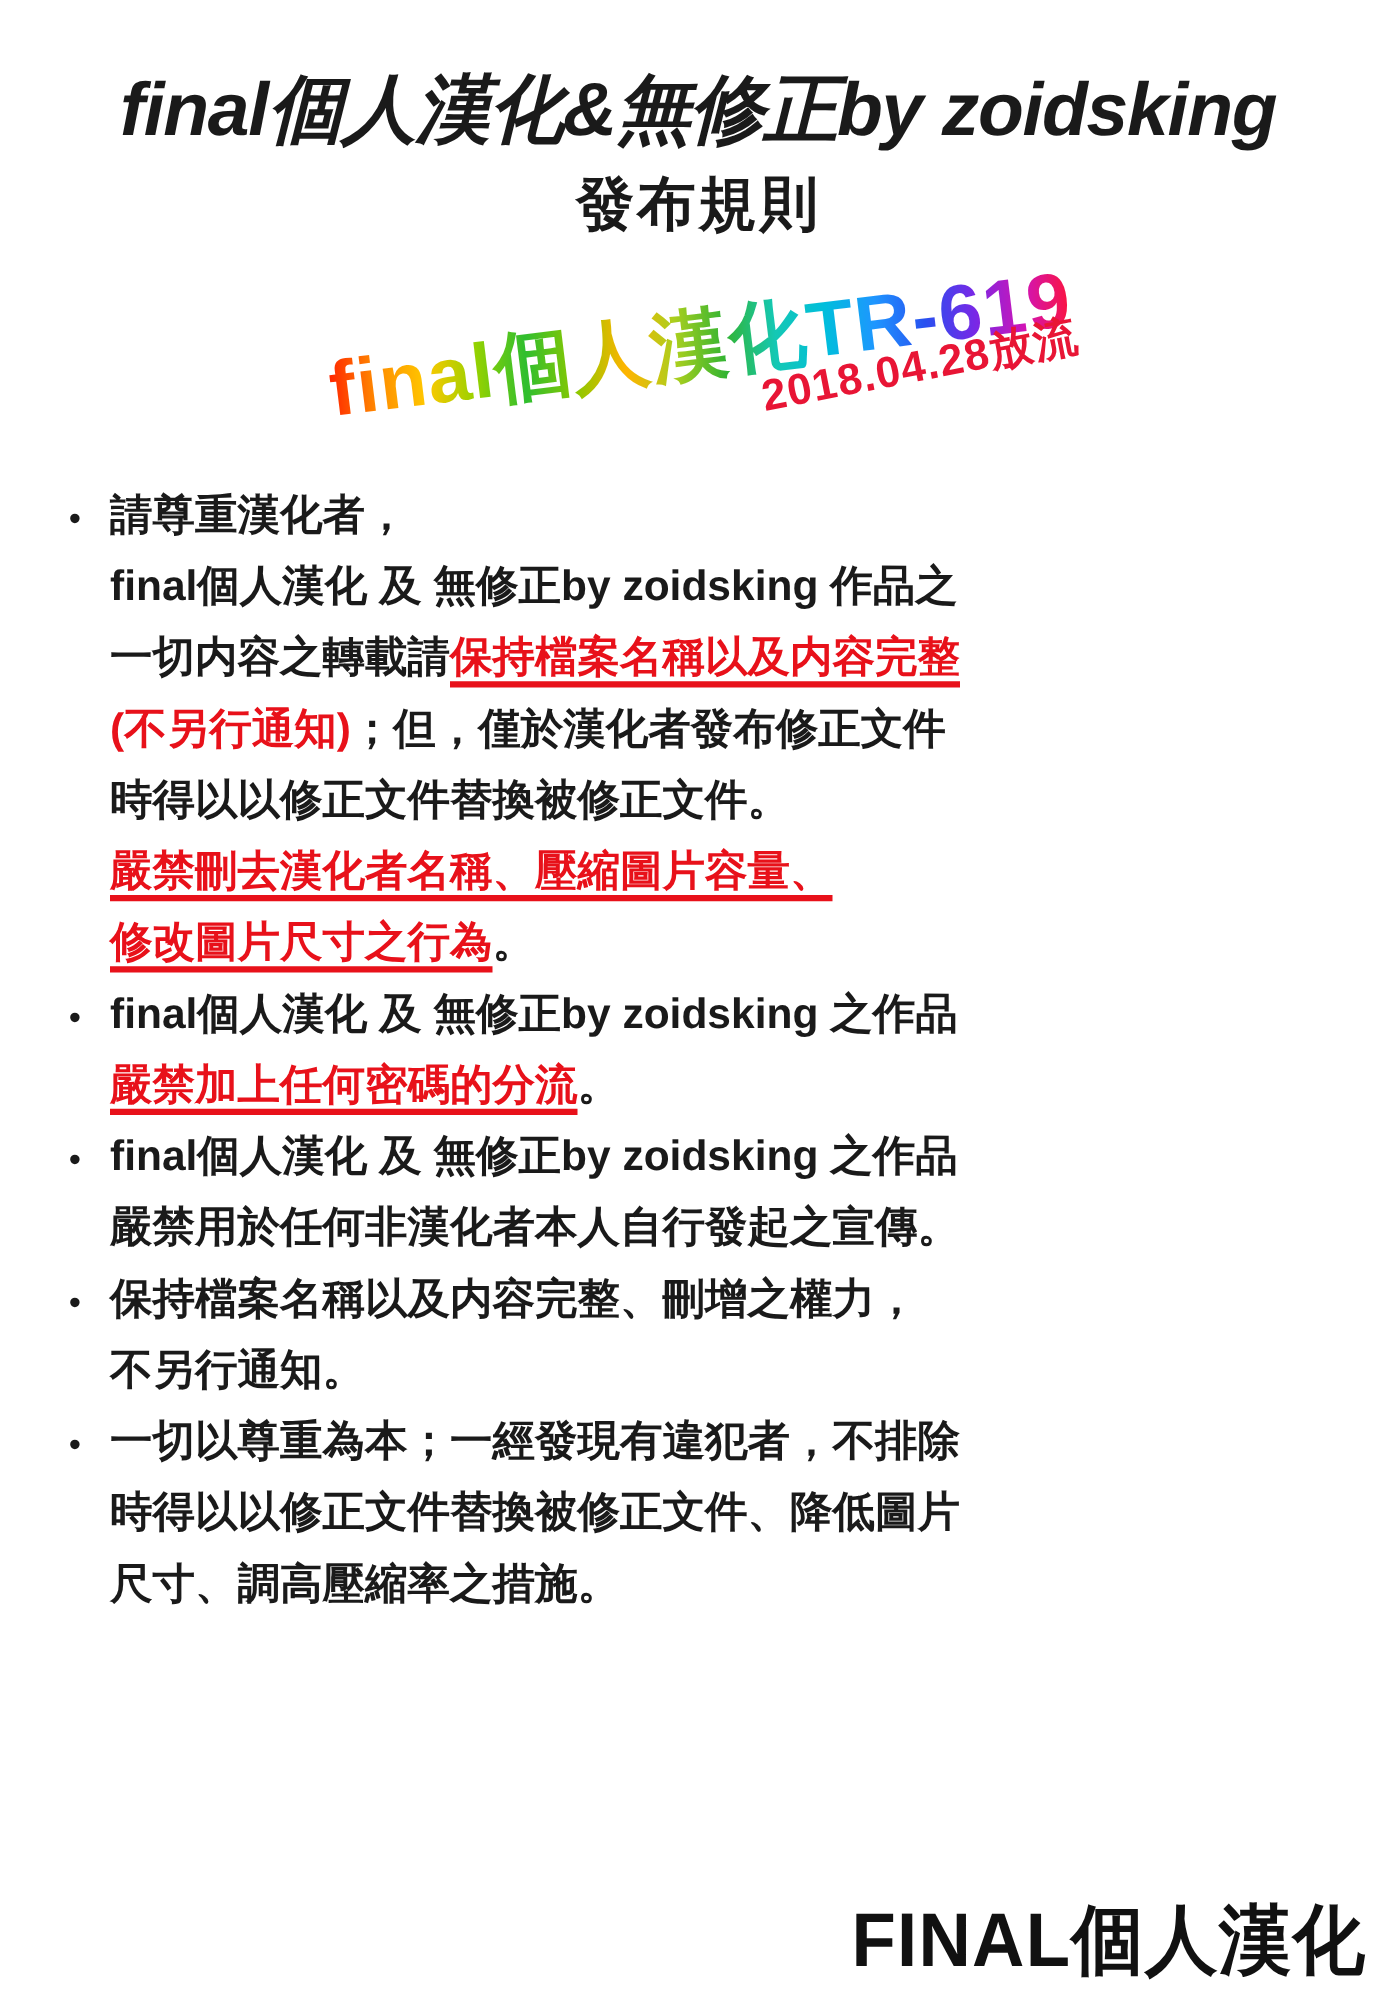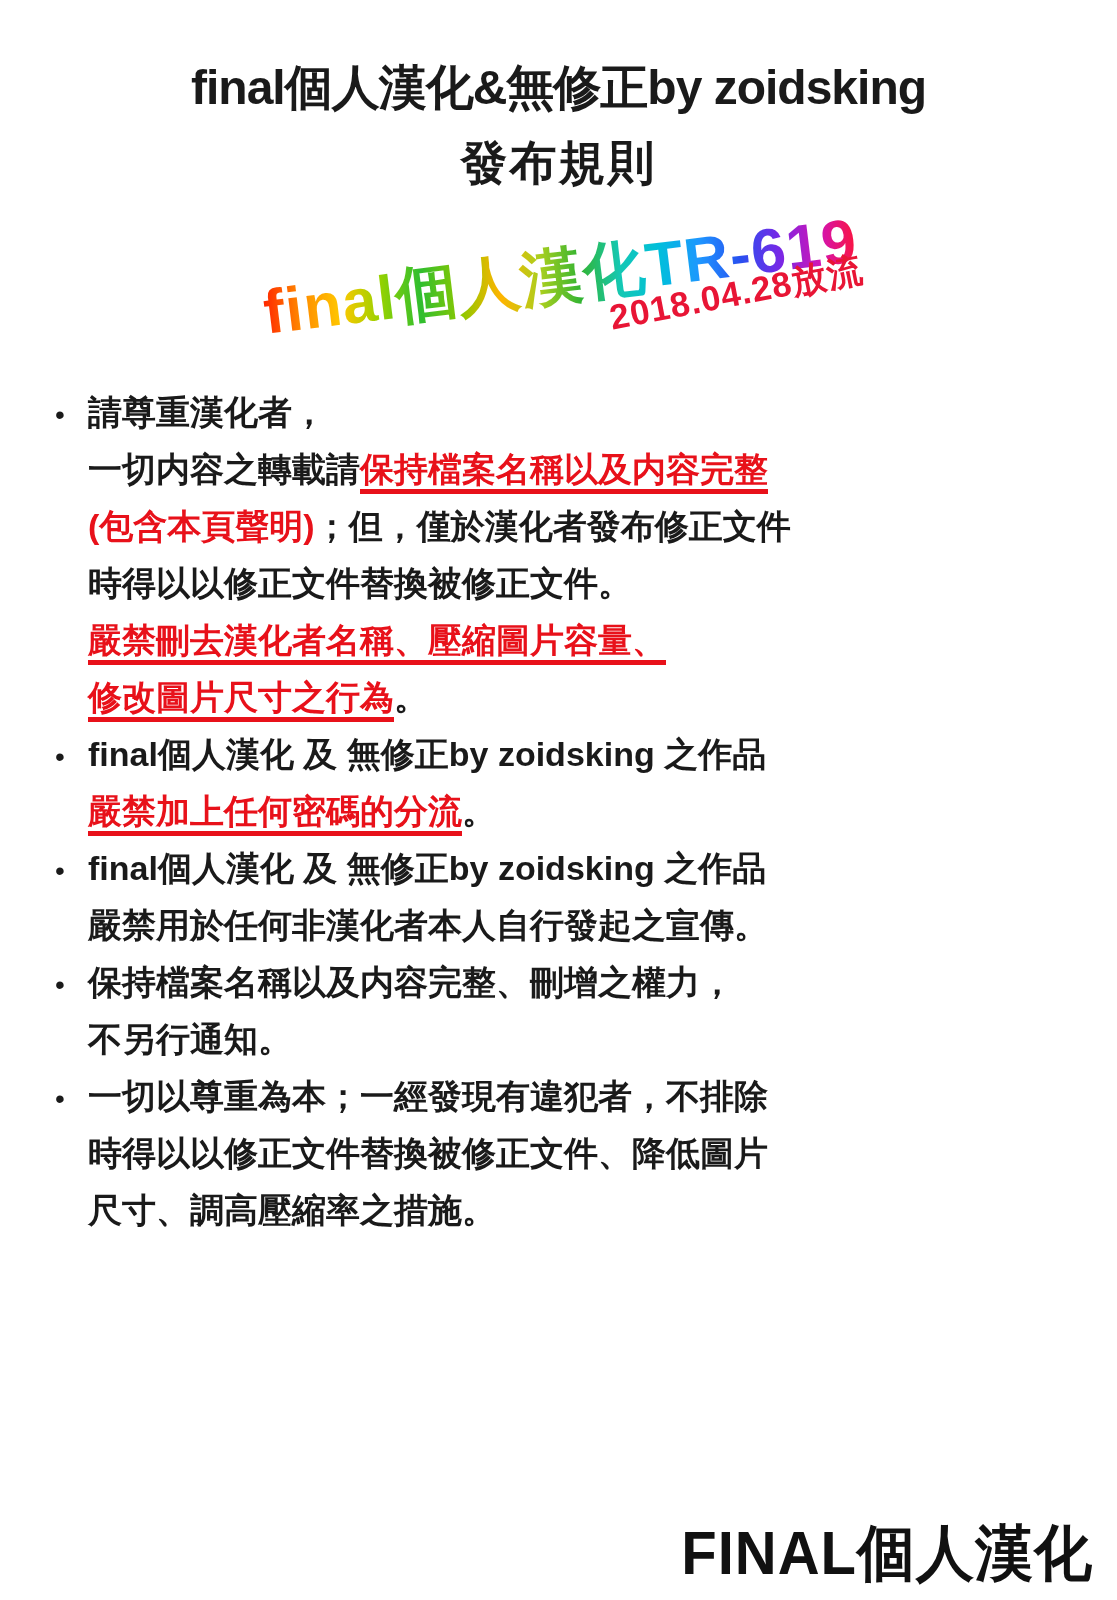--- a/index.html
+++ b/index.html
@@ -17,24 +17,25 @@
   .title-block {
     position: absolute;
     top: 50px;
     left: 0;
     width: 100%;
     text-align: center;
     font-weight: 700;
     color: var(--ink, #1a1a1a);
   }
   .title-line1 {
-    font-size: 48px;
+    font-size: 60px;
     line-height: 76px;
     letter-spacing: -1px;
     white-space: nowrap;
+    font-style: italic;
   }
   .title-line2 {
     font-size: 47px;
     line-height: 74px;
     letter-spacing: 2px;
   }
 
   
   .watermark-main {
     position: absolute;
@@ -123,22 +124,23 @@
     <div class="title-line2">發布規則</div>
   </div>
 
   <div class="watermark-main" style="background-image: linear-gradient(95deg, rgb(255, 30, 0), rgb(255, 138, 0), rgb(255, 200, 0), rgb(150, 210, 0), rgb(47, 190, 47), rgb(140, 200, 0), rgb(255, 180, 0), rgb(170, 207, 30), rgb(50, 180, 50), rgb(20, 200, 180), rgb(0, 190, 220), rgb(30, 150, 255), rgb(40, 80, 240), rgb(120, 40, 230), rgb(210, 20, 180), rgb(255, 20, 50));">final個人漢化TR-619</div>
   <div class="watermark-date">2018.04.28放流</div>
 
   <div class="rules">
       <div class="rule">
         <span class="bullet">•</span>
         <div class="rule-line"><span class="seg-black">請尊重漢化者，</span></div>
+        <div class="rule-line"><span class="seg-black">final個人漢化 及 無修正by zoidsking 作品之</span></div>
         <div class="rule-line"><span class="seg-black">一切内容之轉載請</span><span class="seg-red-underline">保持檔案名稱以及内容完整</span></div>
-        <div class="rule-line"><span class="seg-red">(包含本頁聲明)</span><span class="seg-black">；但，僅於漢化者發布修正文件</span></div>
+        <div class="rule-line"><span class="seg-red">(不另行通知)</span><span class="seg-black">；但，僅於漢化者發布修正文件</span></div>
         <div class="rule-line"><span class="seg-black">時得以以修正文件替換被修正文件。</span></div>
         <div class="rule-line"><span class="seg-red-underline">嚴禁刪去漢化者名稱、壓縮圖片容量、</span></div>
         <div class="rule-line"><span class="seg-red-underline">修改圖片尺寸之行為</span><span class="seg-black">。</span></div>
       </div>
       <div class="rule">
         <span class="bullet">•</span>
         <div class="rule-line"><span class="seg-black">final個人漢化 及 無修正by zoidsking 之作品</span></div>
         <div class="rule-line"><span class="seg-red-underline">嚴禁加上任何密碼的分流</span><span class="seg-black">。</span></div>
       </div>
       <div class="rule">

